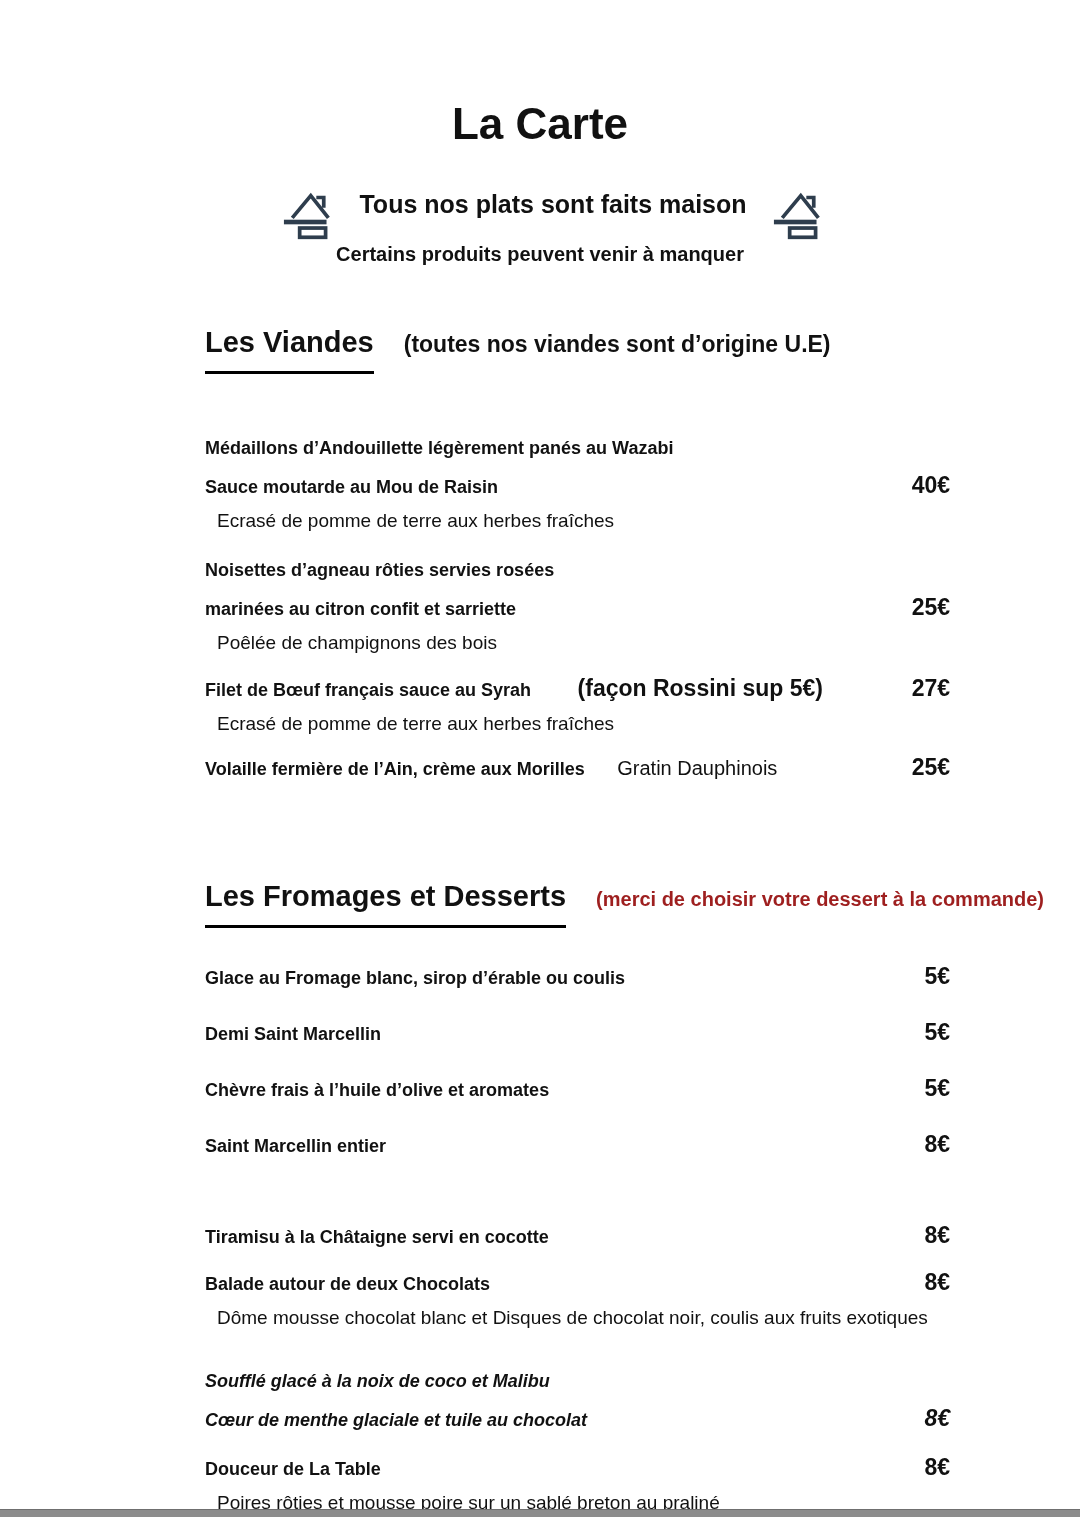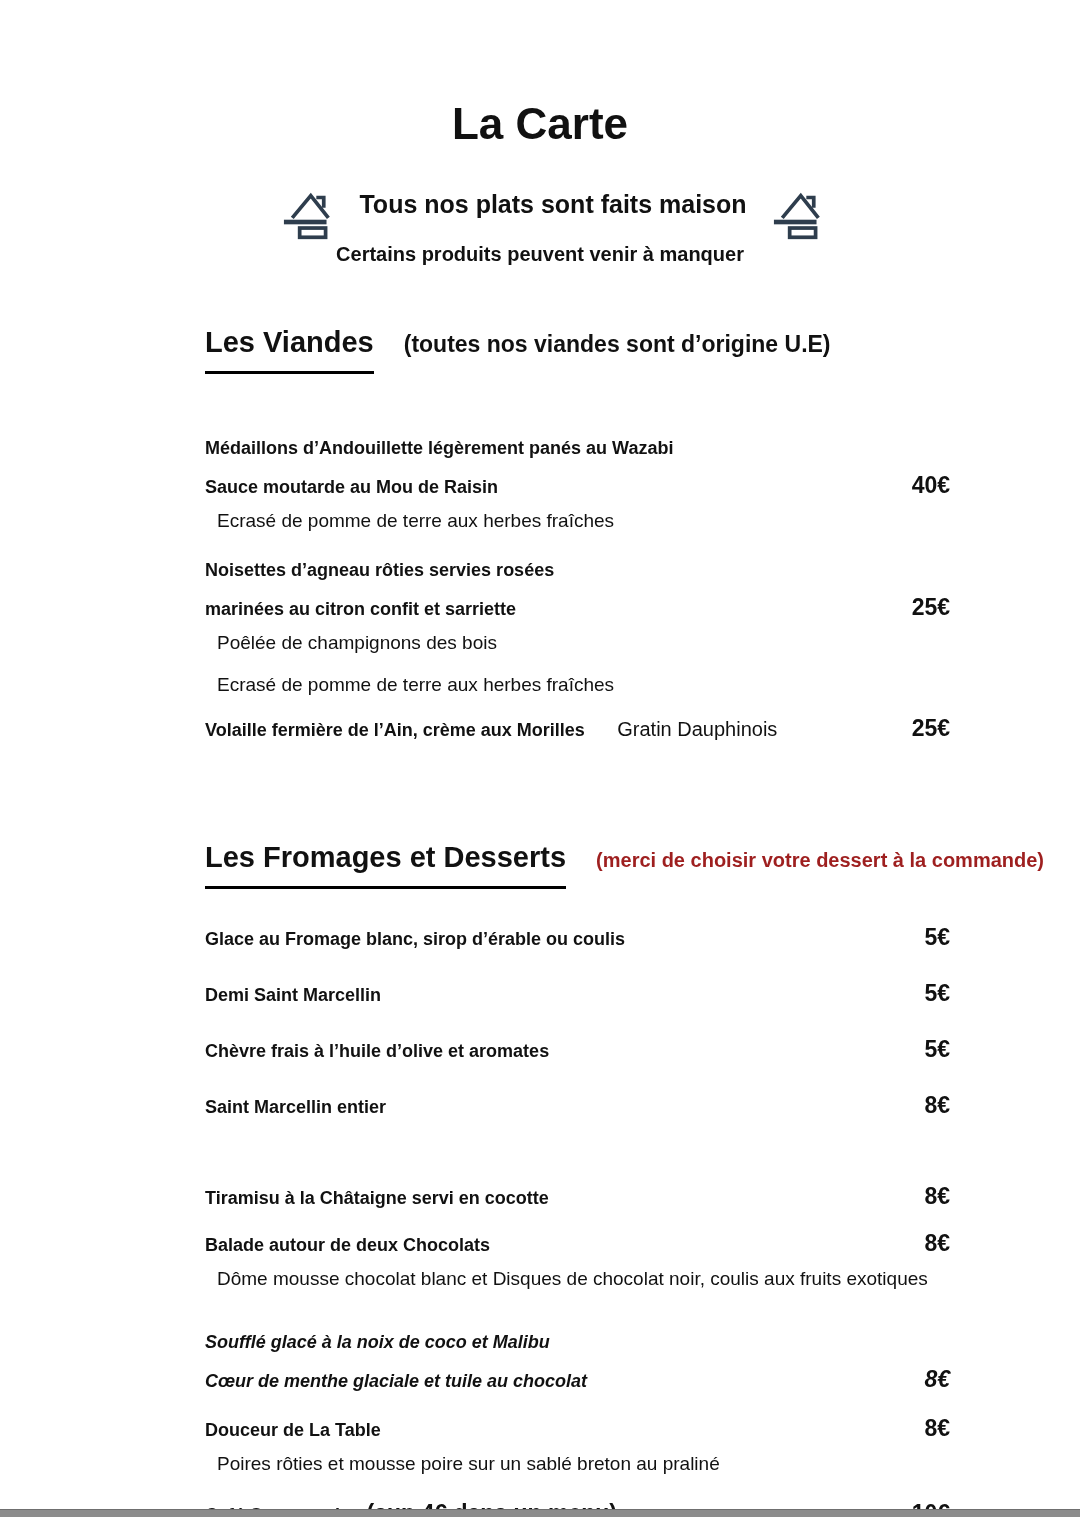--- a/index.html
+++ b/index.html
@@ -133,20 +133,27 @@
   <div class="item mt16">
     <div class="line">Noisettes d’agneau rôties servies rosées</div>
     <div class="item-row">
       <span class="line">marinées au citron confit et sarriette</span>
       <span class="price">25€</span>
     </div>
     <div class="desc">Poêlée de champignons des bois</div>
   </div>
 
   <div class="item mt12">
+    <div class="item-row">
+      <span>
+        <span class="line">Filet de Bœuf français sauce au Syrah</span>
+        <span class="inline-note">(façon Rossini sup 5€)</span>
+      </span>
+      <span class="price">27€</span>
+    </div>
     <div class="desc">Ecrasé de pomme de terre aux herbes fraîches</div>
   </div>
 
   <div class="item mt10">
     <div class="item-row">
       <span>
         <span class="line">Volaille fermière de l’Ain, crème aux Morilles</span>
         <span class="side-note">Gratin Dauphinois</span>
       </span>
       <span class="price">25€</span>

